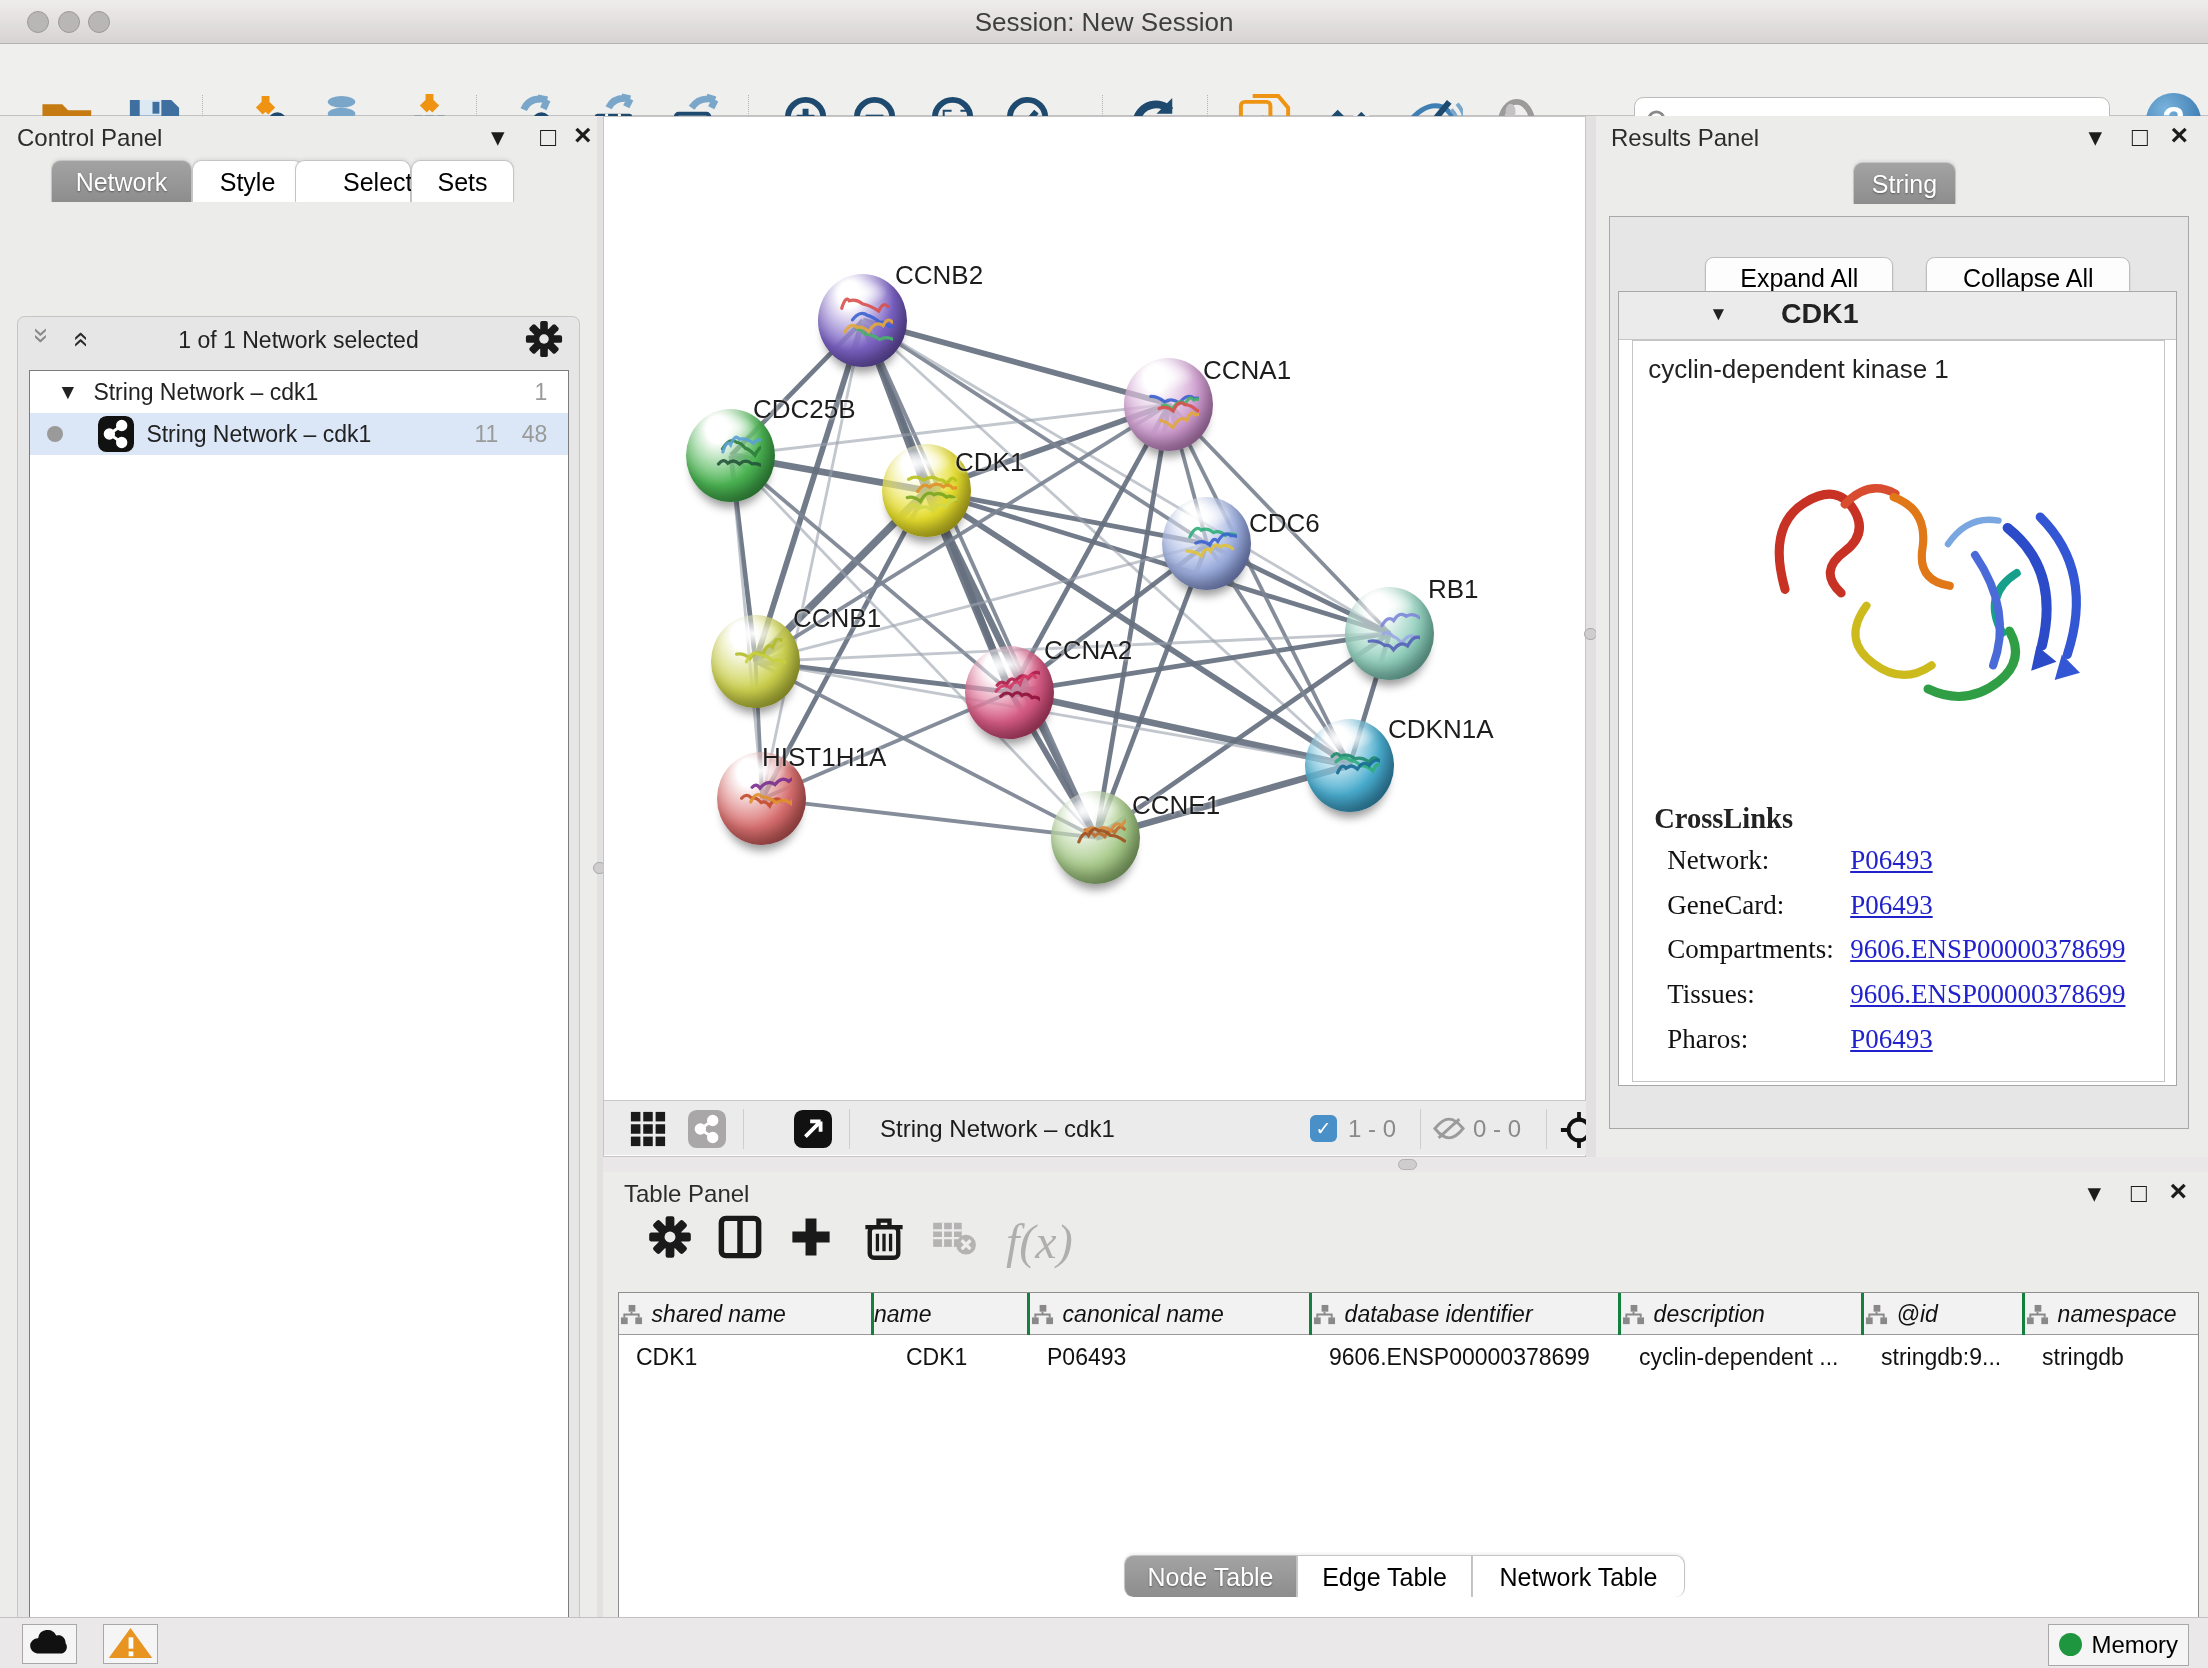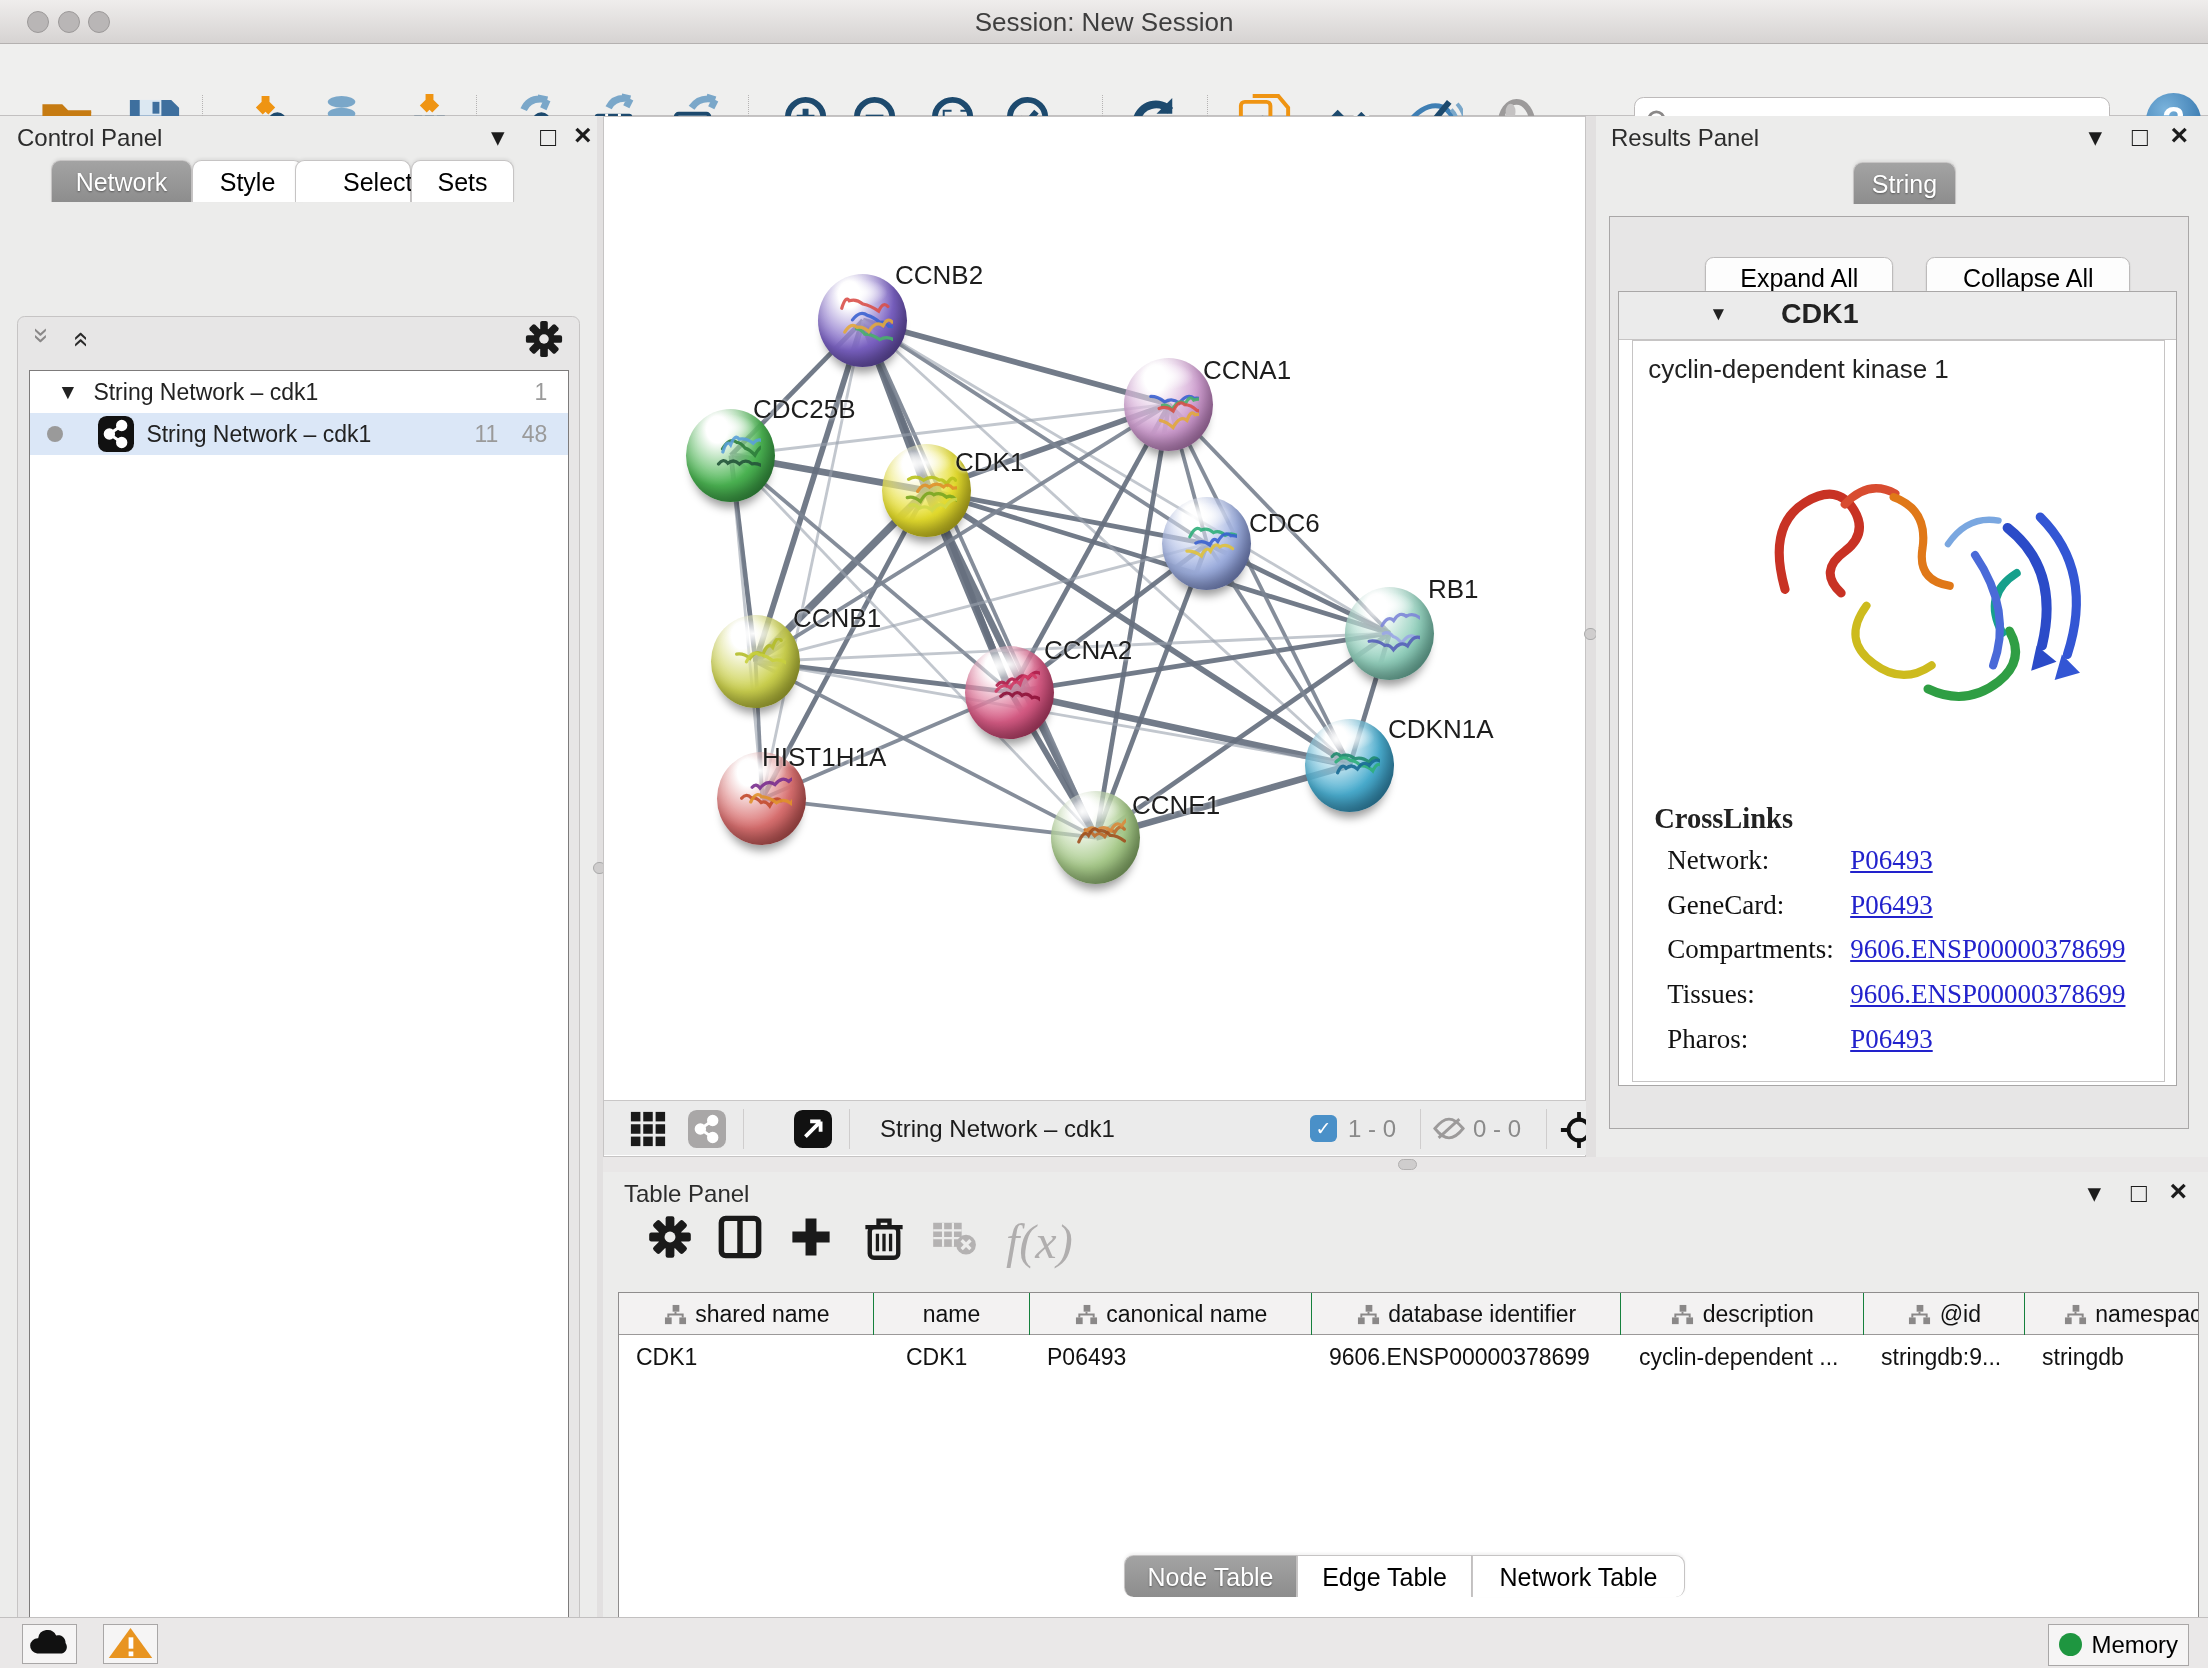--- a/index.html
+++ b/index.html
@@ -68,21 +68,21 @@
   .rp-inner{position:absolute;left:7.6px;top:74px;width:559px;height:795px;background:#fff;border:1.9px solid #a9a7a7;}
   .sect-head{position:absolute;left:0;top:0;width:100%;height:48px;background:#ebebeb;border-bottom:1px solid #c6c4c4;}
   .serif{font-family:"Liberation Serif",serif;}
   .xl-label{position:absolute;left:34px;font-size:27px;color:#111;}
   .xl-value{position:absolute;left:217px;font-size:27px;color:#2222cc;text-decoration:underline;cursor:pointer;}
   
   .tpanel{left:603px;top:1172px;width:1605px;height:445px;background:#ececeb;}
   .tbl-ic{position:absolute;top:42px;width:46px;height:46px;border:none;background:transparent;padding:0;cursor:pointer;}
   .tablebox{position:absolute;left:15px;top:120px;width:1581px;height:379px;background:#fff;border:1.9px solid #8f8d8d;overflow:hidden;}
   .thead{position:absolute;left:0;top:0;height:42px;background:#f3f2f2;border-bottom:1.9px solid #9b9999;white-space:nowrap;}
-  .th{position:absolute;top:0;height:42px;line-height:42px;border-right:1px solid #15803d;text-align:center;font-size:23px;color:#111;overflow:hidden;}
+  .th{position:absolute;top:0;height:42px;line-height:42px;border-right:3px solid #15803d;font-size:23px;color:#111;overflow:hidden;font-style:italic;}
   .td{position:absolute;top:44px;height:40px;line-height:40px;font-size:23px;color:#111;overflow:hidden;white-space:nowrap;}
   .hscroll{position:absolute;left:9.5px;top:346px;width:171px;height:21px;border-radius:10.5px;background:#c6c4c4;}
   .btabs{position:absolute;left:0;top:383px;width:100%;height:57px;}
   
   .statusbar{left:0;top:1617px;width:2208px;height:51px;background:#eae8e8;border-top:1px solid #c2c0c0;}
   .sb-btn{position:absolute;top:-3.8px;width:55px;height:40px;background:#f6f5f5;border:1.9px solid #a9a7a7;cursor:pointer;padding:0;}
   .membtn{position:absolute;left:2048px;top:-5.7px;width:141px;height:42px;background:#f6f5f5;border:1.9px solid #a9a7a7;
      font-size:24px;cursor:pointer;}
   .memdot{display:inline-block;width:23px;height:23px;border-radius:50%;vertical-align:-3.8px;margin-right:9.5px;}
 </style>
@@ -272,20 +272,21 @@
     <span class="pctl" style="left:574px;top:0;font-weight:bold;font-size:30px">×</span>
     <div id="cp-tabs">
         <button class="tabbtn sel" style="left: 51px; top: 44px; width: 141px;">Network</button>
         <button class="tabbtn" style="left: 192px; top: 44px; width: 111px;">Style</button>
         <button class="tabbtn" style="left: 295px; top: 44px; width: 116px; padding-left: 47px;">Select</button>
         <button class="tabbtn" style="left: 411px; top: 44px; width: 103px;">Sets</button>
       </div>
     <div class="cp-content">
       <span style="position:absolute;left:17px;top:1.9px;color:#8a8888;font-size:28.5px;display:inline-block;transform:rotate(90deg)">»</span>
       <span style="position:absolute;left:53px;top:5.7px;color:#2a2a2a;font-size:28.5px;display:inline-block;transform:rotate(-90deg)">»</span>
+      <div style="position:absolute;left:0;top:9.5px;width:100%;text-align:center;font-size:23px">1 of 1 Network selected</div>
       <svg style="position:absolute;right:15px;top:1.9px" width="40" height="40" viewBox="0 0 42 42">
           <g fill="#1a1a1a">
             <rect x="17" y="2" width="8" height="38" rx="2"></rect>
             <rect x="2" y="17" width="38" height="8" rx="2"></rect>
             <rect x="17" y="2" width="8" height="38" rx="2" transform="rotate(45 21 21)"></rect>
             <rect x="17" y="2" width="8" height="38" rx="2" transform="rotate(-45 21 21)"></rect>
             <circle cx="21" cy="21" r="11"></circle>
           </g>
           <circle cx="21" cy="21" r="5" fill="#e7e6e6"></circle>
         </svg>

